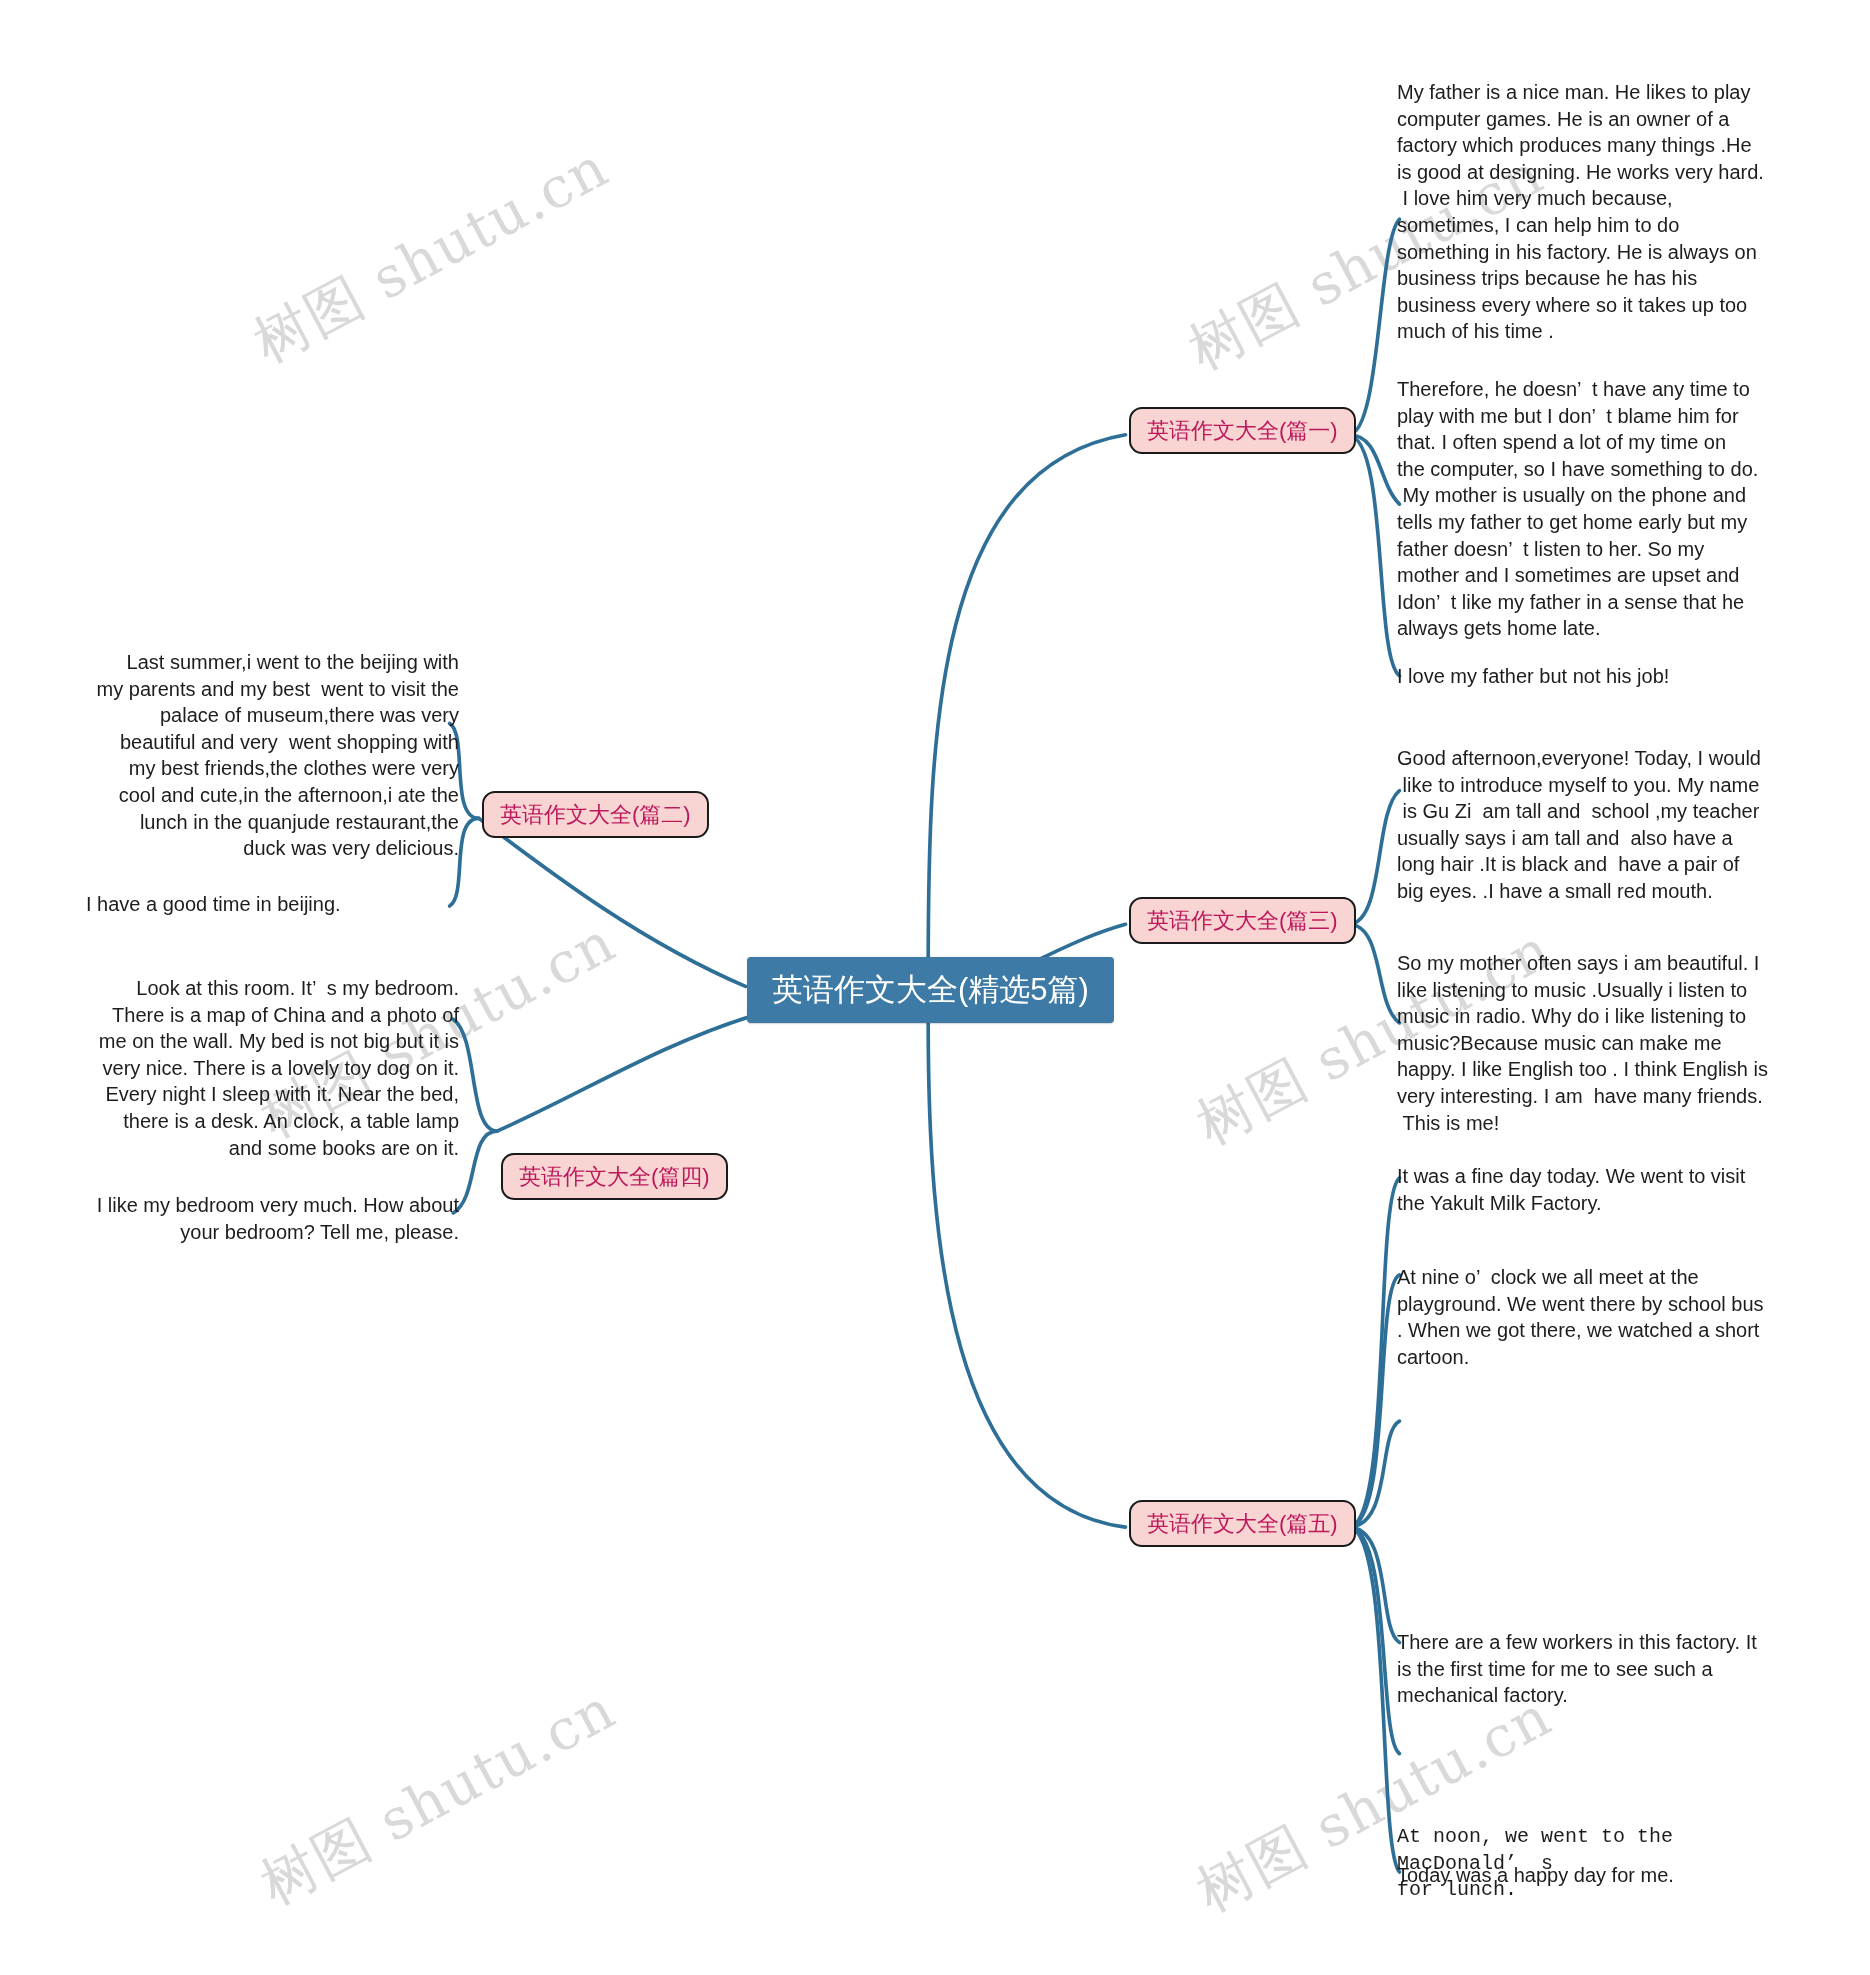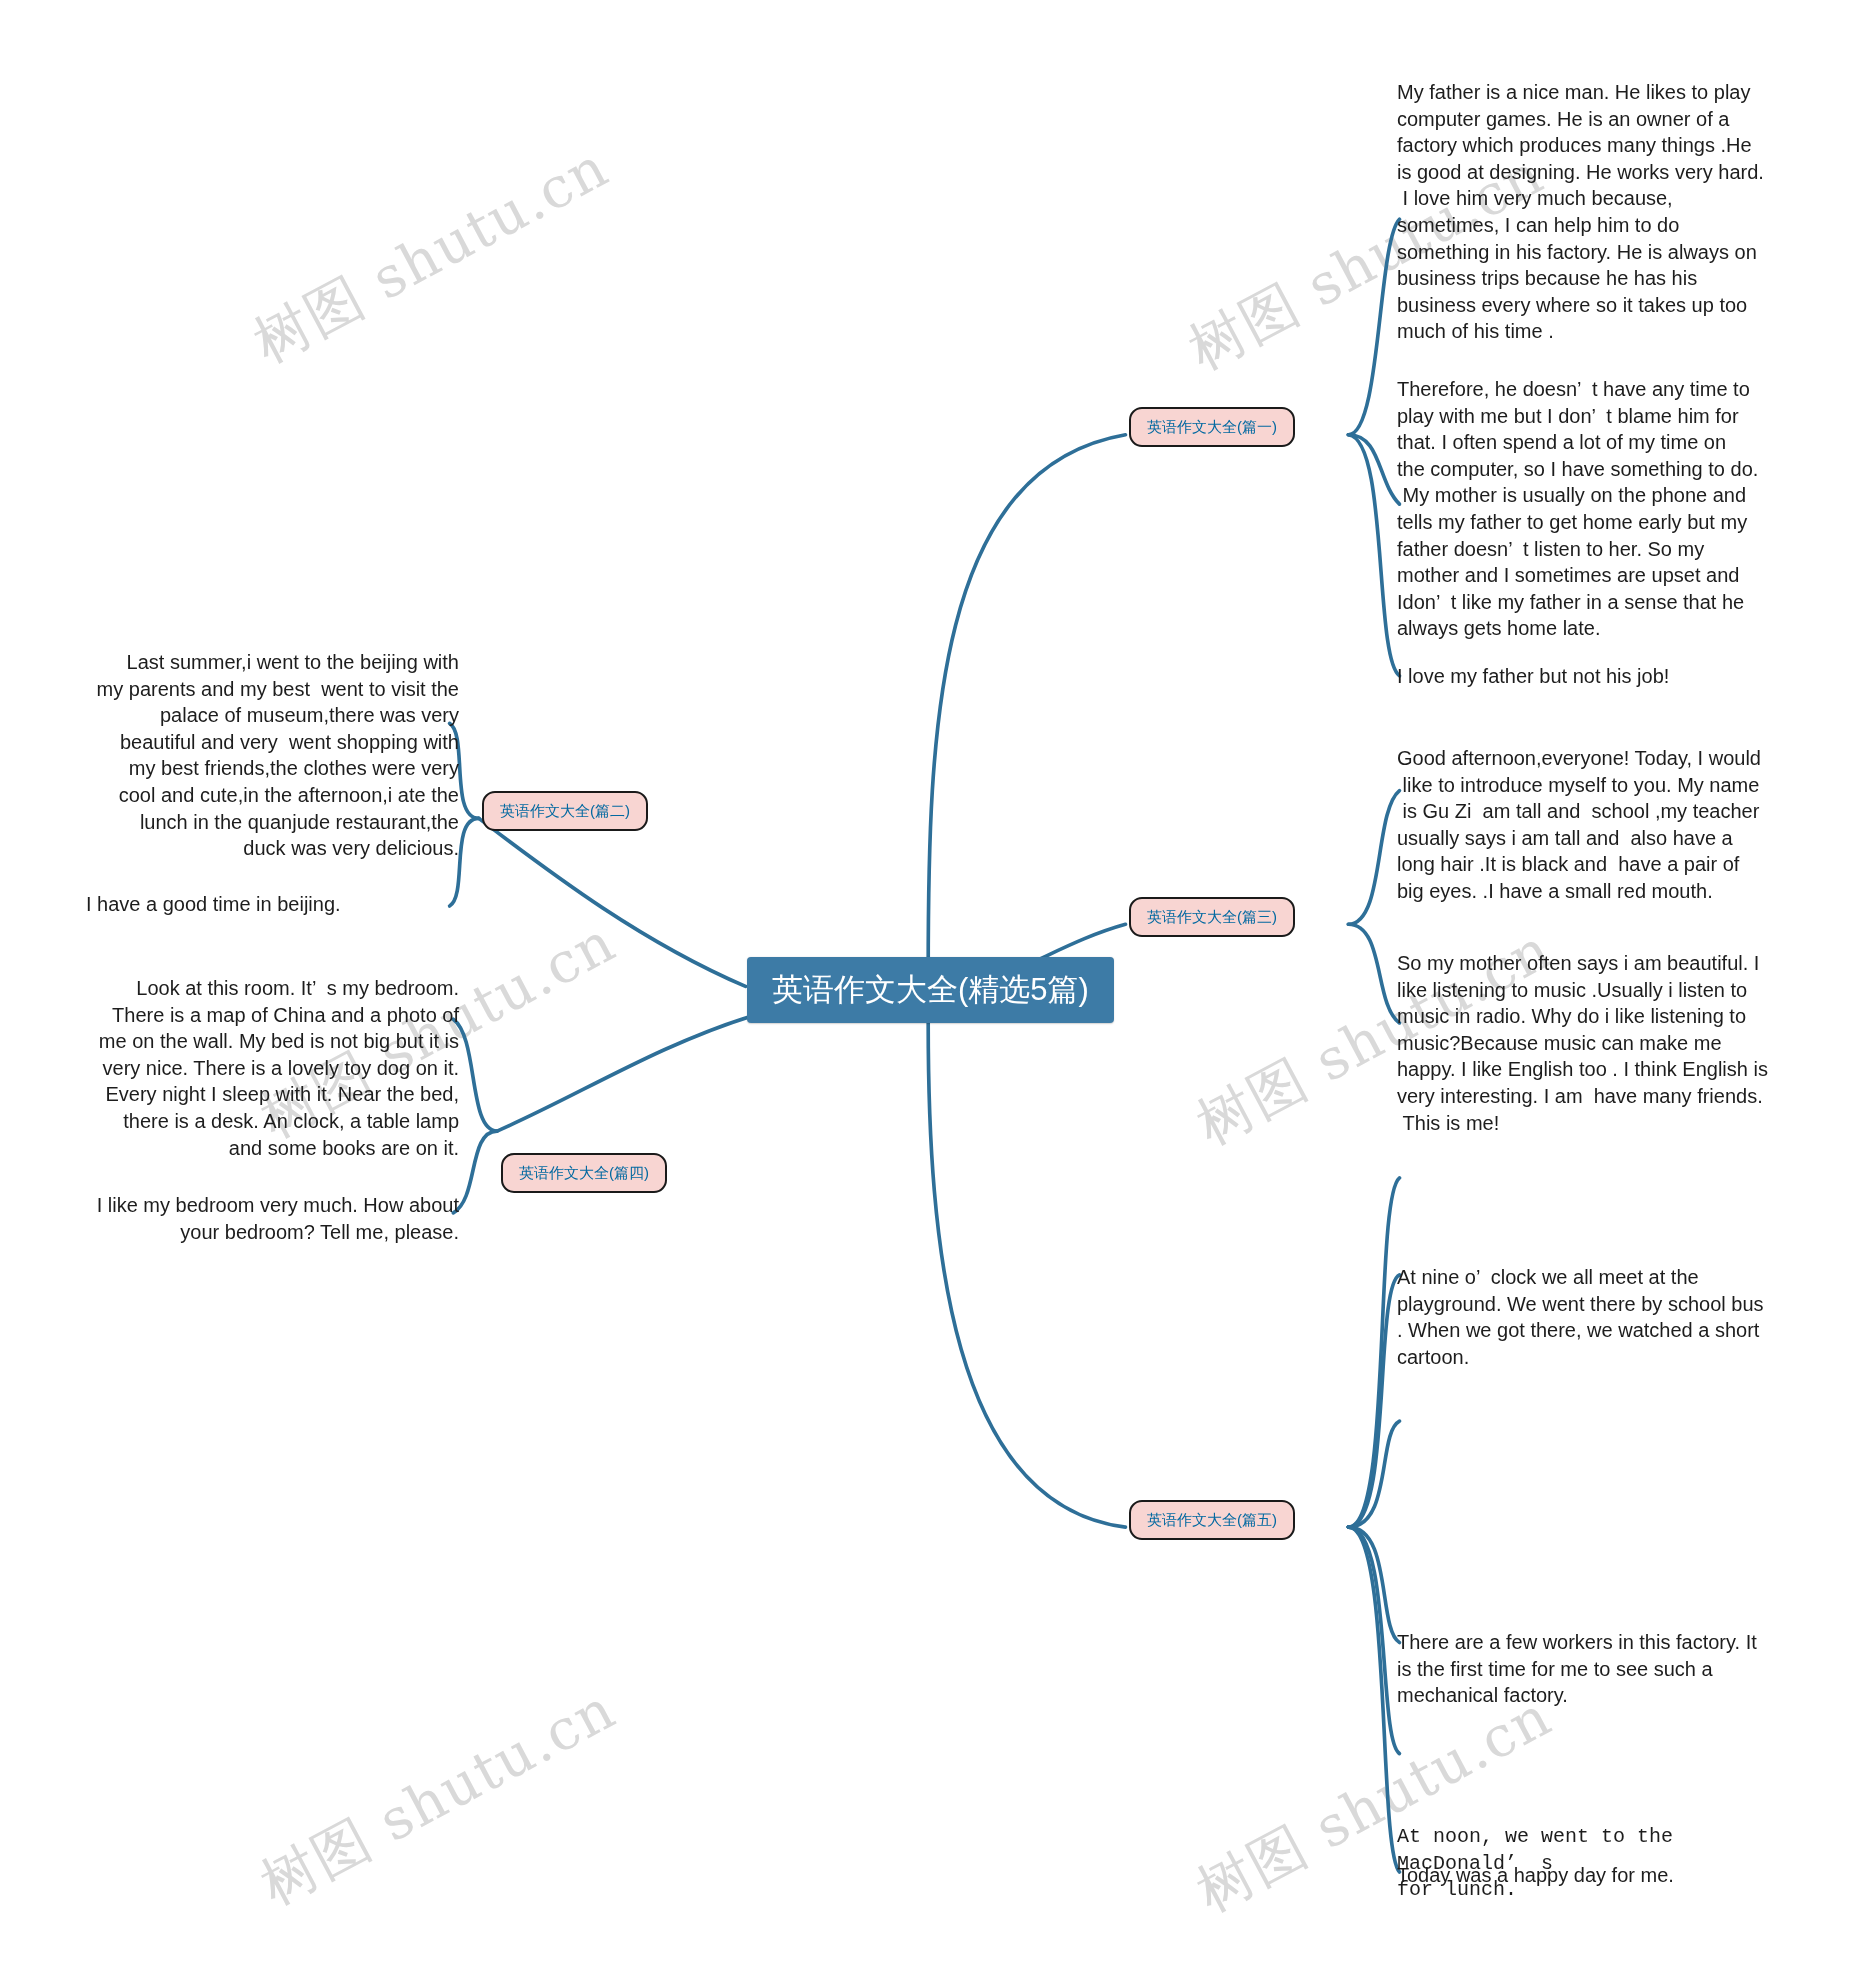--- a/index.html
+++ b/index.html
@@ -51,22 +51,22 @@
     box-shadow: 0 0.7px 1.5px rgba(0,0,0,.18);
   }
 
   
   .topic-node {
     position: absolute;
     z-index: 4;
     background: #f8d5d2;
     border: 2.2px solid #1a1a1a;
     border-radius: 13px;
-    color: #0369a1;
-    font-size: 15px;
+    color: #be185d;
+    font-size: 22px;
     line-height: 1.1;
     padding: 9.5px 16px;
     white-space: nowrap;
   }
 
   
   .leaf {
     position: absolute;
     z-index: 3;
     color: #1d1d1d;
@@ -186,20 +186,22 @@
   <div class="leaf left" style="left:86px; top:975px; width:373px;">Look at this room. It’  s my bedroom.
 There is a map of China and a photo of
 me on the wall. My bed is not big but it is
  very nice. There is a lovely toy dog on it.
 Every night I sleep with it. Near the bed,
 there is a desk. An clock, a table lamp
 and some books are on it.</div>
   <div class="leaf left" style="left:83px; top:1192px; width:376px;">I like my bedroom very much. How about
  your bedroom? Tell me, please.</div>
 
+  <div class="leaf right" style="left:1397px; top:1163px; width:395px;">It was a fine day today. We went to visit
+the Yakult Milk Factory.</div>
   <div class="leaf right" style="left:1397px; top:1264px; width:395px;">At nine o’  clock we all meet at the
 playground. We went there by school bus
 . When we got there, we watched a short
 cartoon.</div>
   <div class="leaf right" style="left:1397px; top:1629px; width:395px;">There are a few workers in this factory. It
 is the first time for me to see such a
 mechanical factory.</div>
   <div class="leaf right" style="left:1397px; top:1824px; width:395px;font-family:Liberation Mono, monospace;">At noon, we went to the MacDonald’  s
 for lunch.</div>
   <div class="leaf right" style="left:1397px; top:1862px; width:395px;">Today was a happy day for me.</div>

